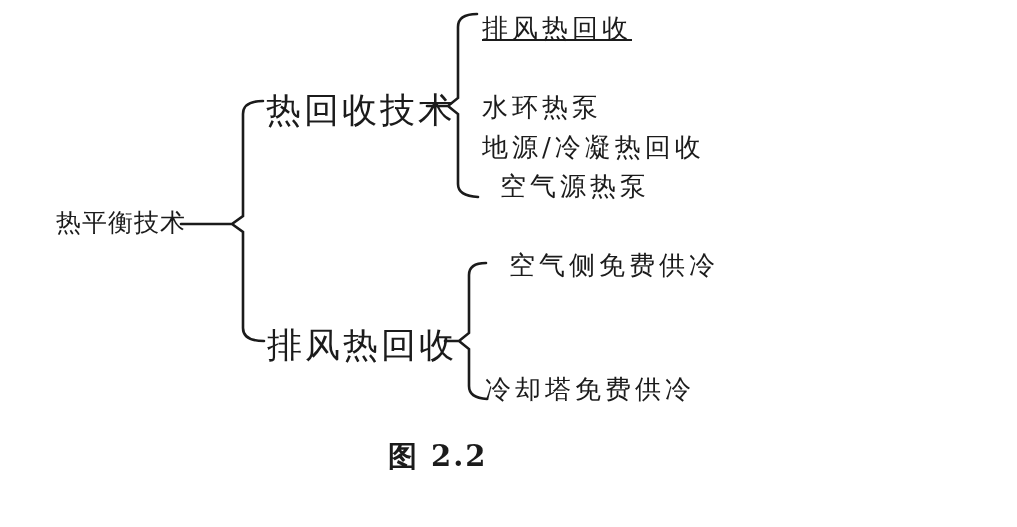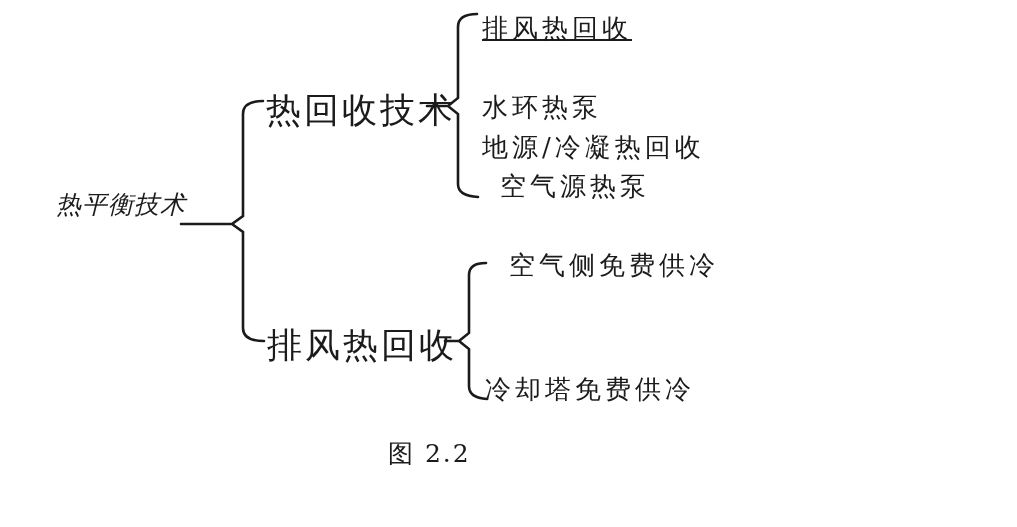--- a/index.html
+++ b/index.html
@@ -45,22 +45,22 @@
   .leaf-label {
     font-size: 26px;
     letter-spacing: 4px;
   }
   .caption {
     position: absolute;
     left: 388px;
     top: 437px;
     display: flex;
     gap: 35px;
-    font-weight: normal;
-    font-size: 25px;
+    font-weight: bold;
+    font-size: 29px;
     letter-spacing: 2px;
     white-space: nowrap;
   }
 </style>
 </head>
 <body>
 
 <div class="canvas">
 
   <svg class="connectors" viewBox="0 0 1017 527" xmlns="http://www.w3.org/2000/svg">
@@ -68,21 +68,21 @@
     <line x1="181" y1="224" x2="231" y2="224"></line>
     <path d="M 263 101 Q 243 101 243 114 L 243 216 L 232 224 L 243 232 L 243 328 Q 243 341 264 341"></path>
 
     <line x1="427" y1="106" x2="447" y2="106"></line>
     <path d="M 477 14 Q 458 14 458 27 L 458 98 L 448 106 L 458 114 L 458 184 Q 458 196 478 197"></path>
 
     <line x1="445" y1="341" x2="458" y2="341"></line>
     <path d="M 486 263 Q 469 263 469 275 L 469 333 L 459 341 L 469 349 L 469 386 Q 469 398 487 399"></path>
   </svg>
 
-  <div class="label root-label" style="left:56px; top:191px;font-style:italic;">热平衡技术</div>
+  <div class="label root-label" style="left:56px; top:209px;">热平衡技术</div>
 
   <div class="label branch-label" style="left:266px; top:91px;">热回收技术</div>
 
   <div class="label branch-label" style="left:267px; top:326px;">排风热回收</div>
 
   <div class="label leaf-label" style="left:482px; top:14px;text-decoration:underline;">排风热回收</div>
   <div class="label leaf-label" style="left:482px; top:93px;">水环热泵</div>
   <div class="label leaf-label" style="left:482px; top:133px;">地源/冷凝热回收</div>
   <div class="label leaf-label" style="left:500px; top:172px;">空气源热泵</div>
 

